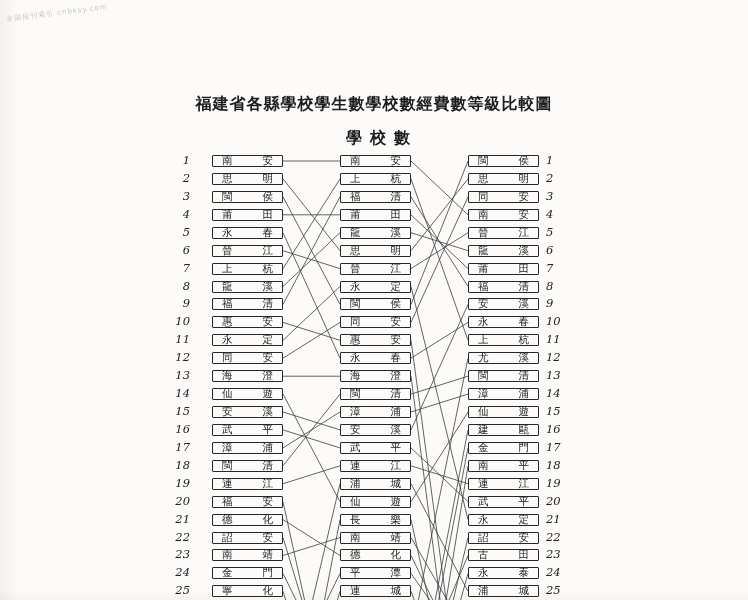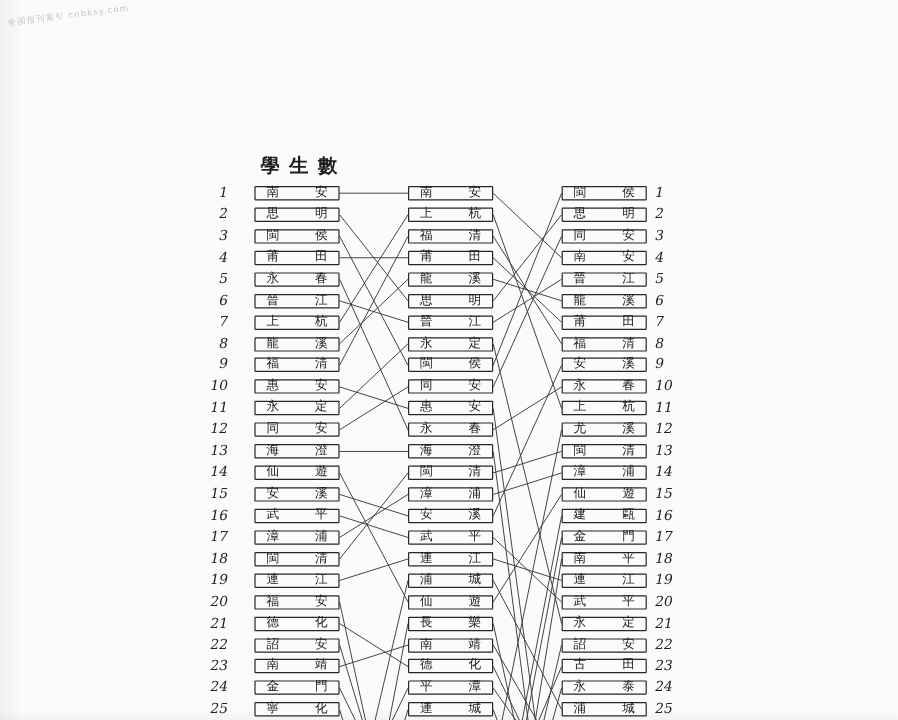--- a/index.html
+++ b/index.html
@@ -50,22 +50,23 @@
   .rank-num.left{text-align:right;}
   .rank-num.right{text-align:left;}
   #lines{position:absolute;left:0;top:0;pointer-events:none;}
 </style>
 </head>
 <body>
 
 <div id="paper">
   <div class="watermark">全国报刊索引 cnbksy.com</div>
 
-
-  <div class="col-header" id="hdr-students">學生數</div>
+  <div class="chart-title">福建省各縣學校學生數學校數經費數等級比較圖</div>
+
+  <div class="col-header" id="hdr-schools">學校數</div>
 
   <svg id="lines" width="748" height="600" viewBox="0 0 748 600">
       <line x1="283" y1="161.0" x2="340" y2="161.0" stroke="#3c3c3c" stroke-width="0.8"></line>
       <line x1="411" y1="161.0" x2="468" y2="214.8" stroke="#3c3c3c" stroke-width="0.8"></line>
       <line x1="283" y1="178.9" x2="340" y2="250.7" stroke="#3c3c3c" stroke-width="0.8"></line>
       <line x1="411" y1="250.7" x2="468" y2="178.9" stroke="#3c3c3c" stroke-width="0.8"></line>
       <line x1="283" y1="196.9" x2="340" y2="304.4" stroke="#3c3c3c" stroke-width="0.8"></line>
       <line x1="411" y1="304.4" x2="468" y2="161.0" stroke="#3c3c3c" stroke-width="0.8"></line>
       <line x1="283" y1="214.8" x2="340" y2="214.8" stroke="#3c3c3c" stroke-width="0.8"></line>
       <line x1="411" y1="214.8" x2="468" y2="268.6" stroke="#3c3c3c" stroke-width="0.8"></line>

